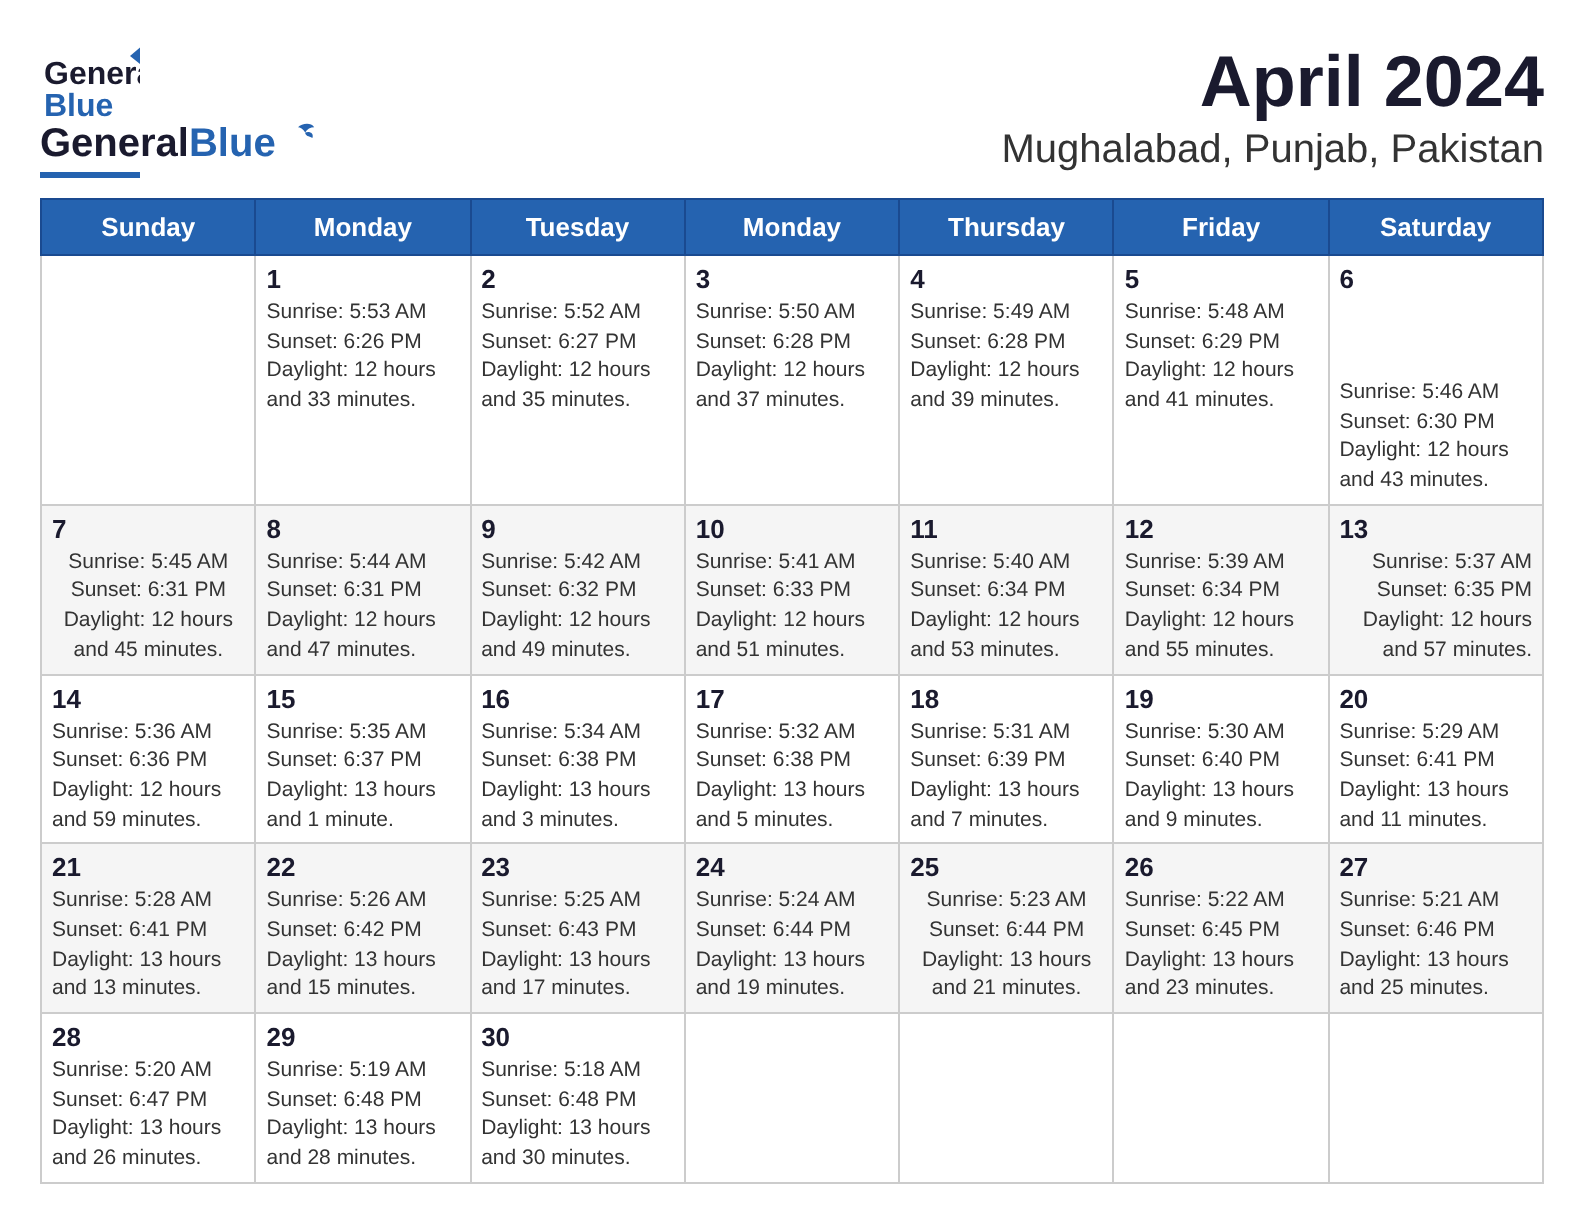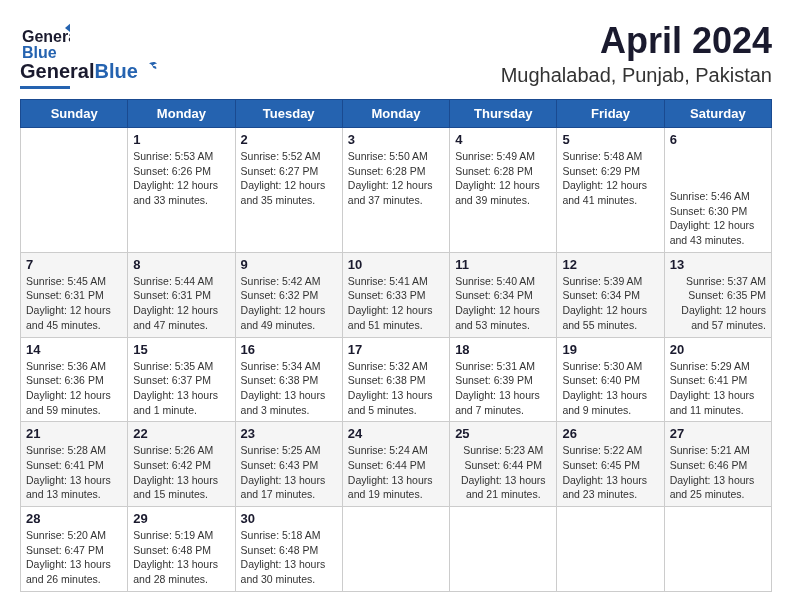--- a/index.html
+++ b/index.html
@@ -164,21 +164,21 @@
           <span class="day-num">6</span>
           <div class="day-info" style="white-space: pre-line; margin-top: 42px;">Sunrise: 5:46 AM
 Sunset: 6:30 PM
 Daylight: 12 hours
 and 43 minutes.</div>
         </td>
       </tr>
       <tr>
         <td>
           <span class="day-num">7</span>
-          <div class="day-info" style="white-space: pre-line;">Sunrise: 5:45 AM
+          <div class="day-info" style="white-space: pre-line; text-align: center;">Sunrise: 5:45 AM
 Sunset: 6:31 PM
 Daylight: 12 hours
 and 45 minutes.</div>
         </td>
         <td>
           <span class="day-num">8</span>
           <div class="day-info" style="white-space: pre-line;">Sunrise: 5:44 AM
 Sunset: 6:31 PM
 Daylight: 12 hours
 and 47 minutes.</div>

